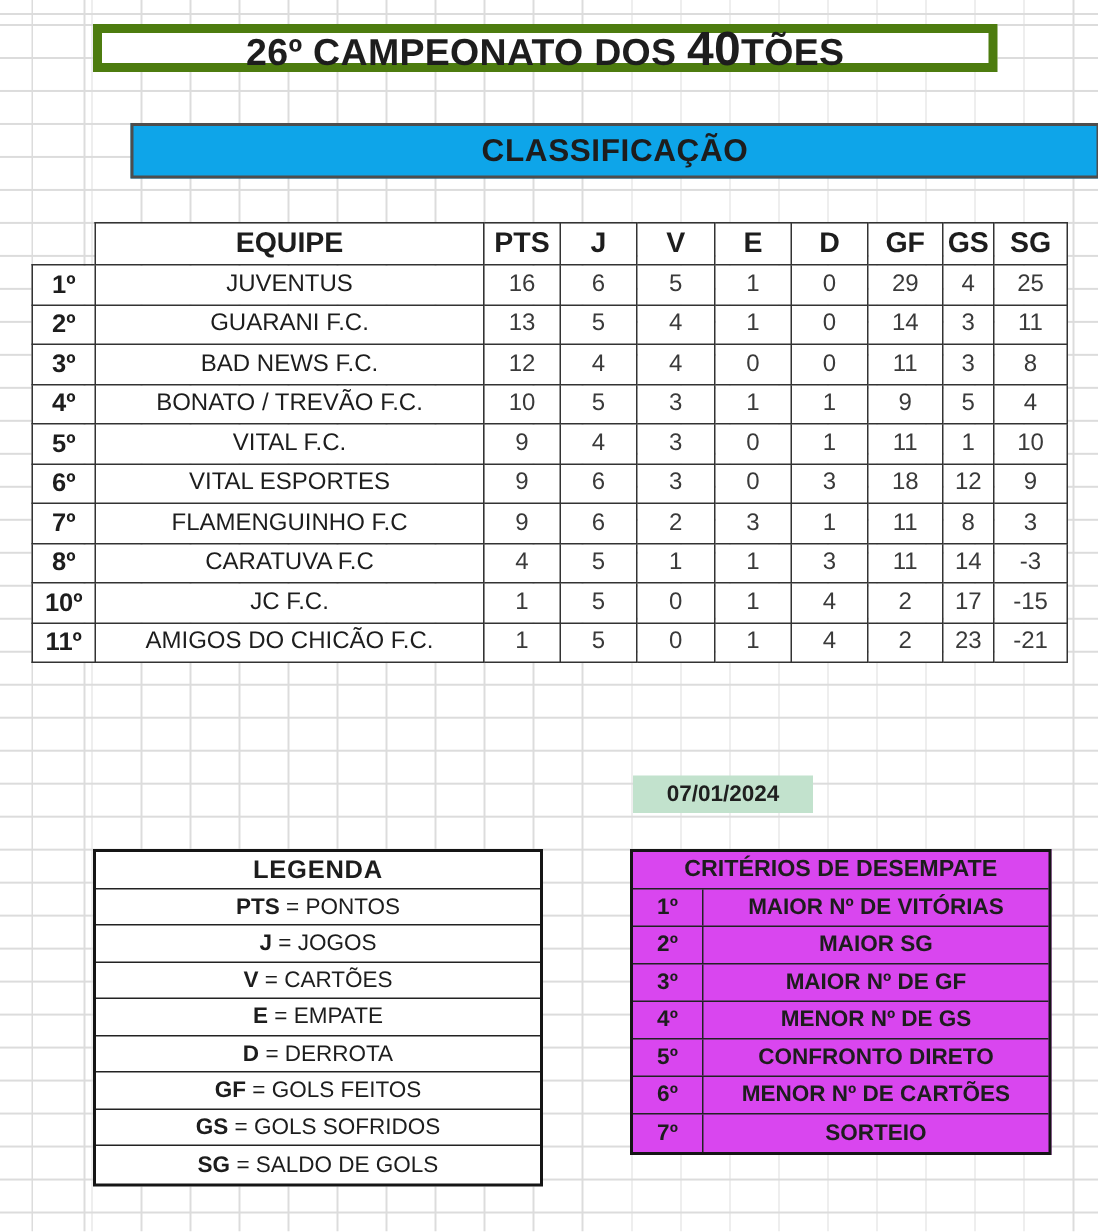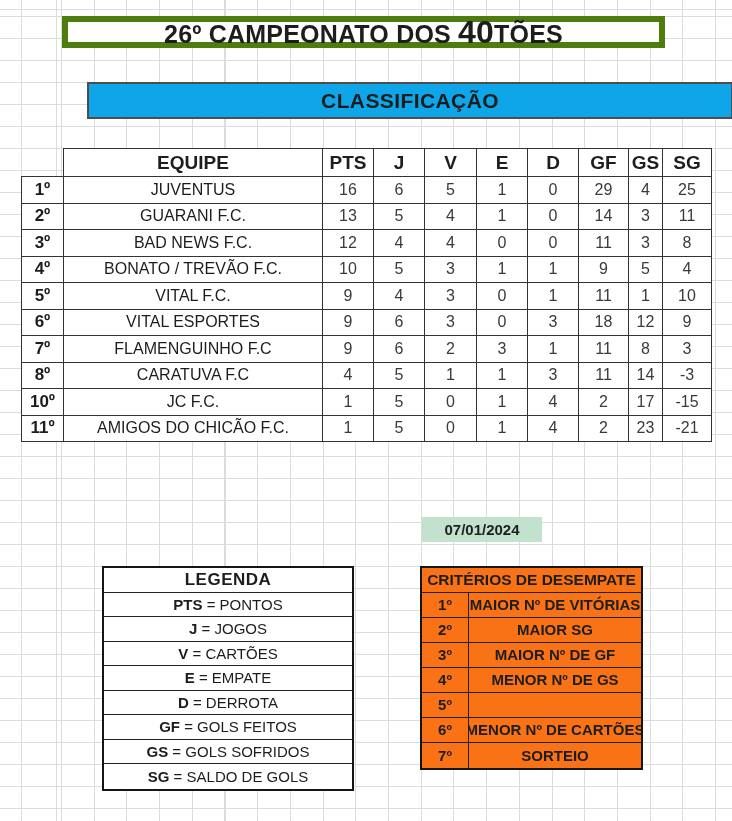--- a/index.html
+++ b/index.html
@@ -55,41 +55,41 @@
 
   
   .date-cell {
     position:absolute; left:422px; top:517px; width:120px; height:25px; z-index:2;
     background:#c2e2cd; display:flex; align-items:center; justify-content:center;
     font-weight:bold; font-size:15px; color:#1f1f1f;
   }
 
   
   .legend-box {
-    position:absolute; left:62px; top:566px; width:252px; z-index:2;
-    background:#fff; border:2px solid #151515;margin-left:40px;
+    position:absolute; left:62px; top:566px; width:300px; z-index:2;
+    background:#fff; border:2px solid #151515;
   }
   .box-header {
     height:24.5px; border-bottom:1.5px solid #222;
     display:flex; align-items:center; justify-content:center;
     font-weight:bold;
   }
   .legend-box .box-header { font-size:17px; letter-spacing:.5px; }
   .lg-row {
     height:24.5px; border-bottom:1.5px solid #222;
     display:flex; align-items:center; justify-content:center;
     font-size:15px; white-space:pre;
   }
   .lg-row:last-child { border-bottom:none; }
   .lg-abbr { font-weight:bold; }
 
   
   .criteria-box {
-    position:absolute; left:420px; top:566px; width:223px; z-index:2;
-    background:#f97316; border:2px solid #151515;
+    position:absolute; left:420px; top:566px; width:281px; z-index:2;
+    background:#d946ef; border:2px solid #151515;
   }
   .criteria-box .box-header { font-size:15.5px; }
   .cr-row { height:25px; border-bottom:1.5px solid #222; display:flex; }
   .cr-row:last-child { border-bottom:none; }
   .cr-pos {
     width:47px; border-right:1.5px solid #222;
     display:flex; align-items:center; justify-content:center;
     font-weight:bold; font-size:15px;
   }
   .cr-rule {
@@ -295,20 +295,21 @@
       <div class="cr-row">
     <span class="cr-pos">3º</span>
     <span class="cr-rule">MAIOR Nº DE GF</span>
   </div>
       <div class="cr-row">
     <span class="cr-pos">4º</span>
     <span class="cr-rule">MENOR Nº DE GS</span>
   </div>
       <div class="cr-row">
     <span class="cr-pos">5º</span>
+    <span class="cr-rule">CONFRONTO DIRETO</span>
   </div>
       <div class="cr-row">
     <span class="cr-pos">6º</span>
     <span class="cr-rule">MENOR Nº DE CARTÕES</span>
   </div>
       <div class="cr-row">
     <span class="cr-pos">7º</span>
     <span class="cr-rule">SORTEIO</span>
   </div>
     </div>

